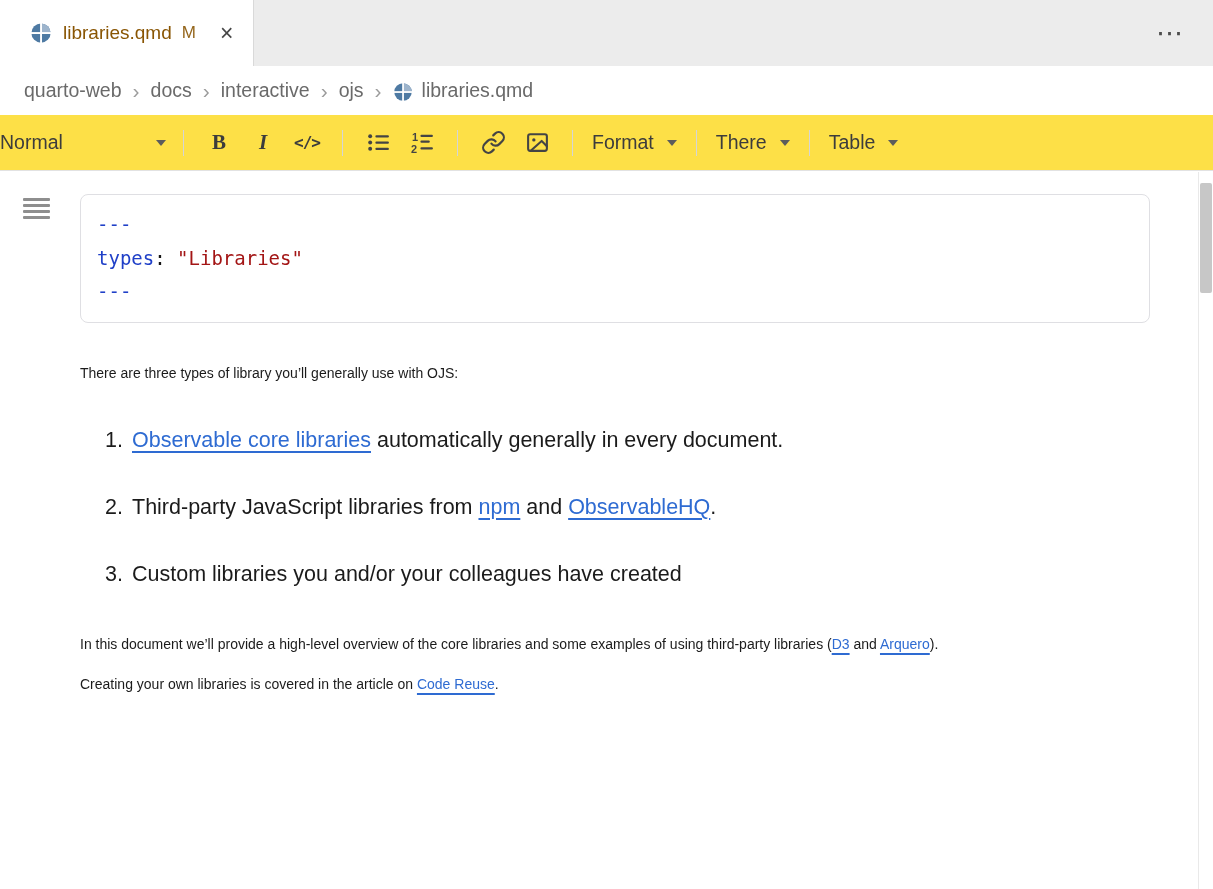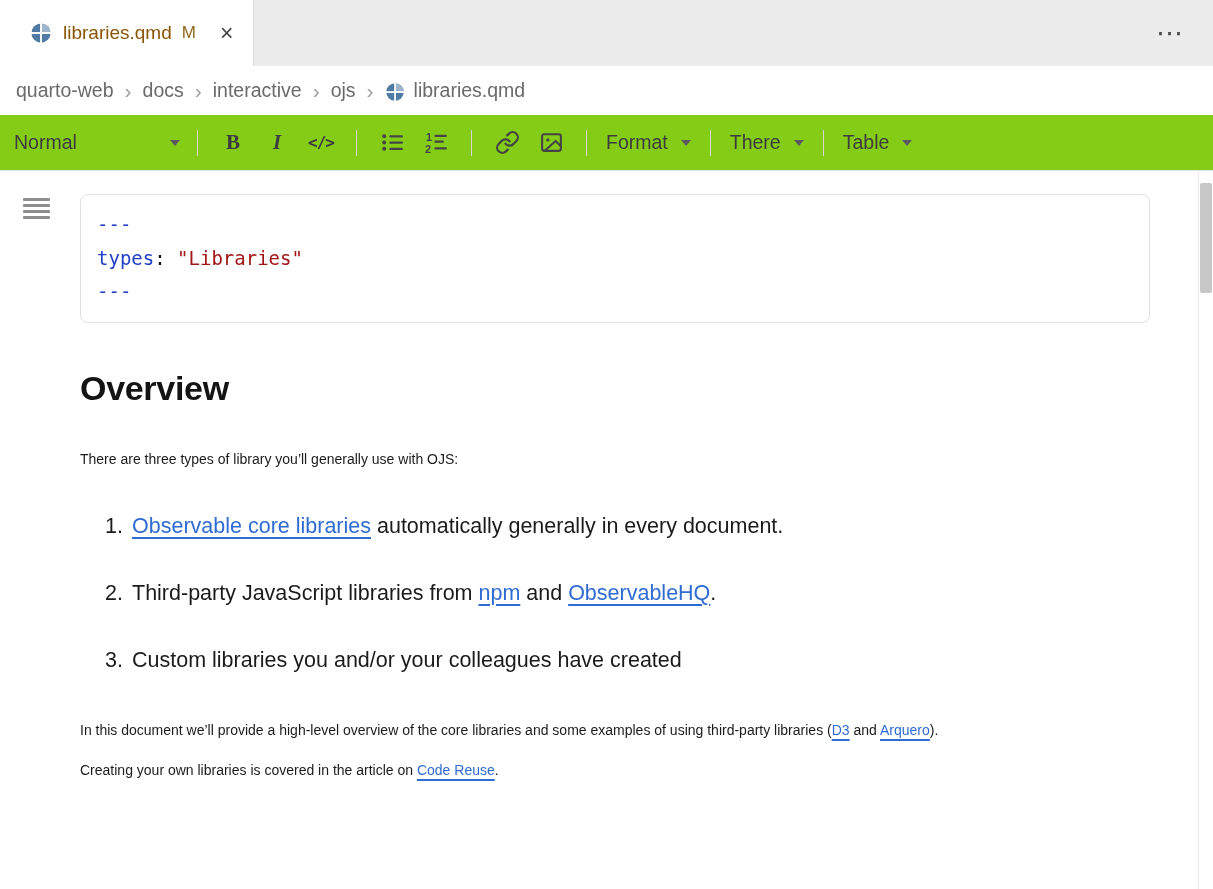--- a/index.html
+++ b/index.html
@@ -31,32 +31,32 @@
     margin-left:10px; font-size:17px; font-weight:500;
     color:var(--tab-modified-color,#895503); opacity:.9;
   }
   .tab-close { margin-left:24px; font-size:23px; line-height:1; color:#474747; cursor:pointer; }
   .tab-actions { margin-left:auto; display:flex; align-items:center; padding-right:28px; }
   .overflow { font-size:27px; color:#4d4d4d; letter-spacing:2px; cursor:pointer; line-height:1; }
 
   
   .breadcrumbs {
     position:absolute; top:66px; left:0; right:0; height:49px; background:#fff;
-    display:flex; align-items:center; padding-left:16px;
+    display:flex; align-items:center; padding-left:24px;
     font-size:19.5px; color:#6a6a6a; white-space:nowrap;
   }
   .bc-item { cursor:pointer; }
   .bc-sep { margin:0 11px; color:#9b9b9b; font-size:21px; }
   .breadcrumbs .q-icon { margin-right:9px; position:relative; top:1px; }
 
   
   .toolbar {
     position:absolute; top:115px; left:0; right:0; height:56px;
-    border-bottom:1px solid #e2e2e2; background:#84cc16;
-    display:flex; align-items:center; padding-left:14px;
+    border-bottom:1px solid #e2e2e2; background:#fde047;
+    display:flex; align-items:center; padding-left:0;
     font-size:19.5px; color:#3c3c3c;
   }
   .style-select {
     display:flex; align-items:center; justify-content:space-between;
     width:170px; cursor:pointer; padding:0 4px 0 0;
   }
   .chev {
     width:0; height:0; border-left:5.5px solid transparent;
     border-right:5.5px solid transparent; border-top:6.5px solid #5c5c5c;
     display:inline-block;
@@ -227,21 +227,20 @@
       <i></i>
   </span>
 
   <div class="doc">
     <div class="yaml-block">
       <div class="code-line"><span class="tok-fence">---</span></div>
       <div class="code-line"><span class="tok-key">types</span><span class="tok-plain">: </span><span class="tok-string">"Libraries"</span></div>
       <div class="code-line"><span class="tok-fence">---</span></div>
     </div>
 
-    <h1 class="doc-h1">Overview</h1>
 
     <p class="para">There are three types of library you’ll generally use with OJS:</p>
 
     <div class="olist">
       <div class="oli">
         <span class="oli-num">1.</span>
         <span class="oli-text"><a class="doc-link" href="#">Observable core libraries</a><span class="tok-plain"> automatically generally in every document.</span></span>
       </div>
       <div class="oli">
         <span class="oli-num">2.</span>

